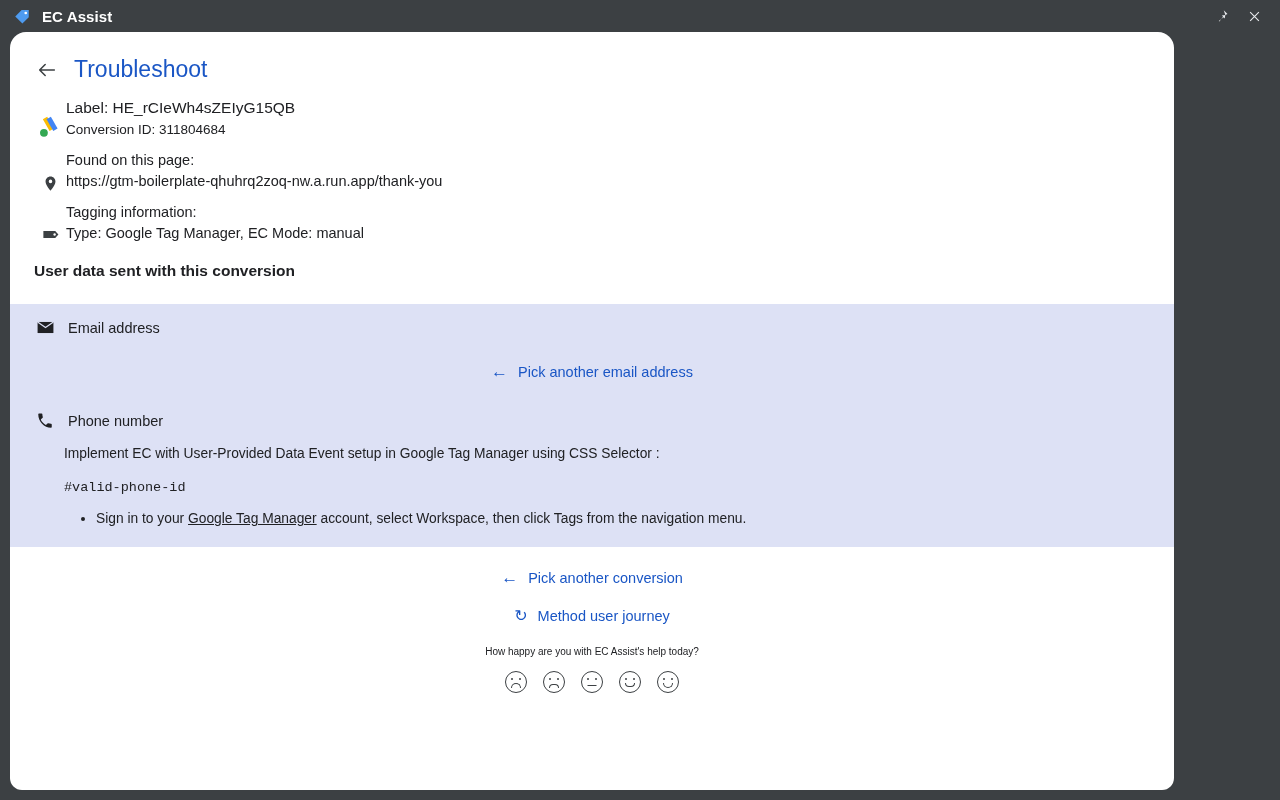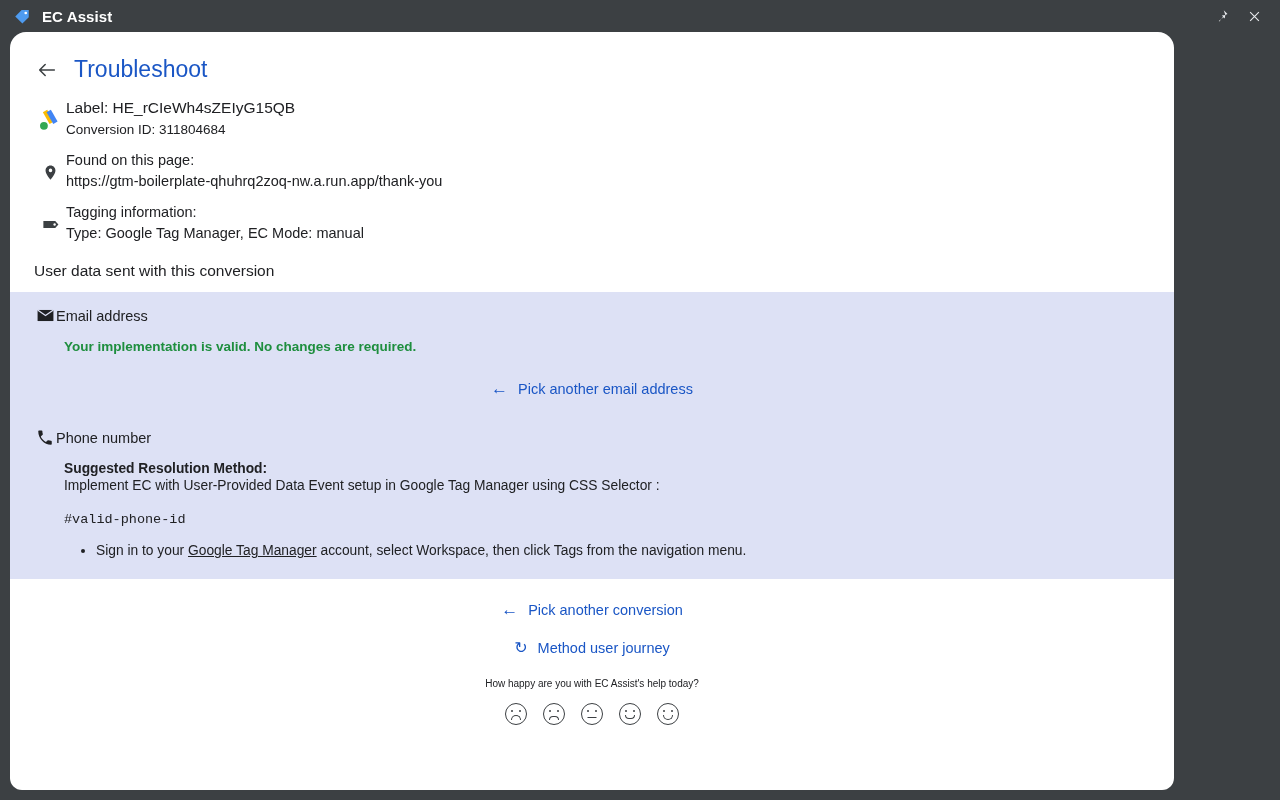--- a/index.html
+++ b/index.html
@@ -63,50 +63,51 @@
   .page-title {
     font-size: 23px;
     color: #1a56c5;
     font-weight: 400;
   }
 
   
   .info-block { padding: 4px 24px 0 24px; }
   .info-row {
     display: flex;
-    align-items: center;
+    align-items: flex-end;
     margin-bottom: 10px;
   }
   .info-icon {
     width: 32px;
     min-width: 32px;
     display: flex;
     justify-content: center;
     padding-top: 2px;
   }
   .info-text { font-size: 14.5px; color: #202124; line-height: 21px; }
   .info-text .sub { color: #202124; font-size: 13.5px; }
   .label-line { font-size: 15.5px; color: #202124; }
 
   .section-title {
     font-size: 15.5px;
-    font-weight: 400;
-    color: #202124;
-    padding: 8px 24px 12px 24px;
+    font-weight: 700;
+    color: #202124;
+    padding: 8px 24px 24px 24px;
   }
 
   
   .panel {
     background: #dde1f5;
     padding: 14px 24px 18px 24px;
   }
   .panel + .panel { }
   .panel-head {
     display: flex;
     align-items: center;
+    gap: 12px;
     margin-bottom: 14px;
   }
   .panel-head .p-icon {
     width: 22px; display:flex; justify-content:center; color:#202124;
   }
   .panel-head .p-title { font-size: 14.5px; color: #202124; }
 
   .valid-msg {
     color: #1e8e3e;
     font-size: 13.5px;
@@ -290,37 +291,35 @@
   <div class="panel">
     <div class="panel-head">
       <span class="p-icon">
         <svg width="19" height="19" viewBox="0 0 24 24" fill="#202124">
           <path d="M2 5h20v14H2z"></path>
           <path d="M2 5l10 7 10-7" stroke="#dde1f5" stroke-width="1.6" fill="none"></path>
         </svg>
       </span>
       <span class="p-title">Email address</span>
     </div>
-    <div class="valid-msg">Your implementation is valid. No changes are required.</div>
     <div class="panel-link-row">
       <span class="arrow">←</span>
       <span>Pick another email address</span>
     </div>
   </div>
 
   <div class="panel">
     <div class="panel-head">
       <span class="p-icon">
         <svg width="18" height="18" viewBox="0 0 24 24" fill="#202124">
           <path d="M6.6 10.8c1.4 2.8 3.8 5.1 6.6 6.6l2.2-2.2c.3-.3.7-.4 1-.2 1.1.4 2.4.6 3.6.6.6 0 1 .4 1 1V20c0 .6-.4 1-1 1C11 21 3 13 3 3c0-.6.4-1 1-1h3.5c.6 0 1 .4 1 1 0 1.3.2 2.5.6 3.6.1.3 0 .7-.2 1l-2.3 2.2z"></path>
         </svg>
       </span>
       <span class="p-title">Phone number</span>
     </div>
-    <div class="res-title">Suggested Resolution Method:</div>
     <div class="res-text">Implement EC with User-Provided Data Event setup in Google Tag Manager using CSS Selector :</div>
     <div class="code">#valid-phone-id</div>
     <ul class="bullets">
       <li><span>Sign in to your </span><a href="#">Google Tag Manager</a><span> account, select Workspace, then click Tags from the navigation menu.</span></li>
     </ul>
   </div>
 
   <div class="footer-actions">
     <div class="action-row">
       <span class="arrow">←</span>

